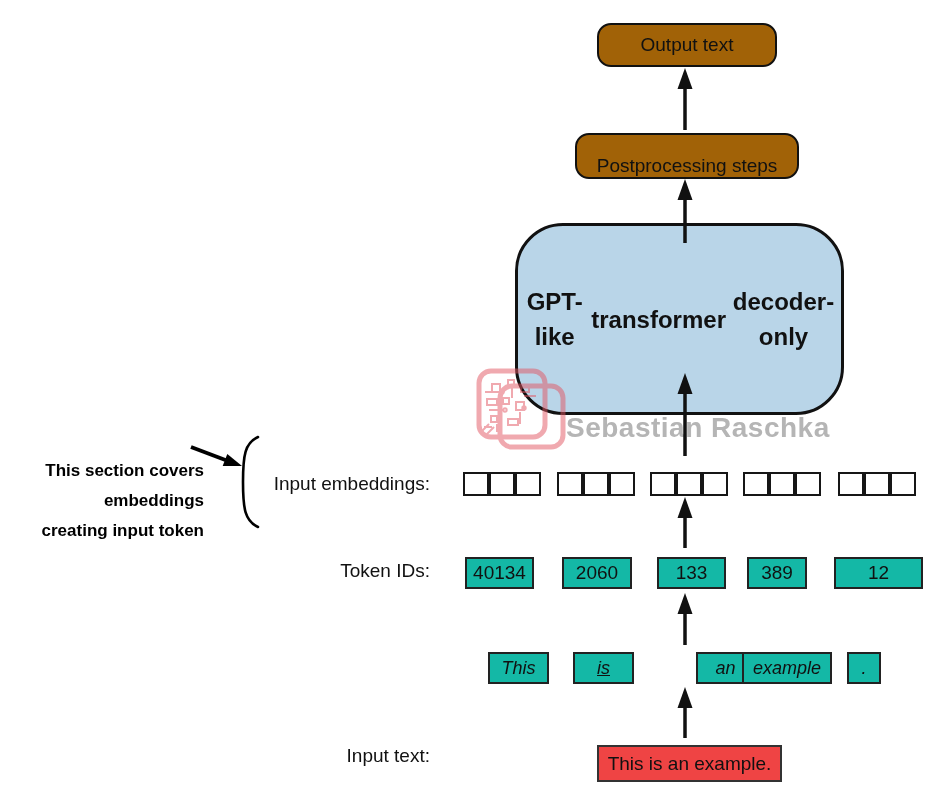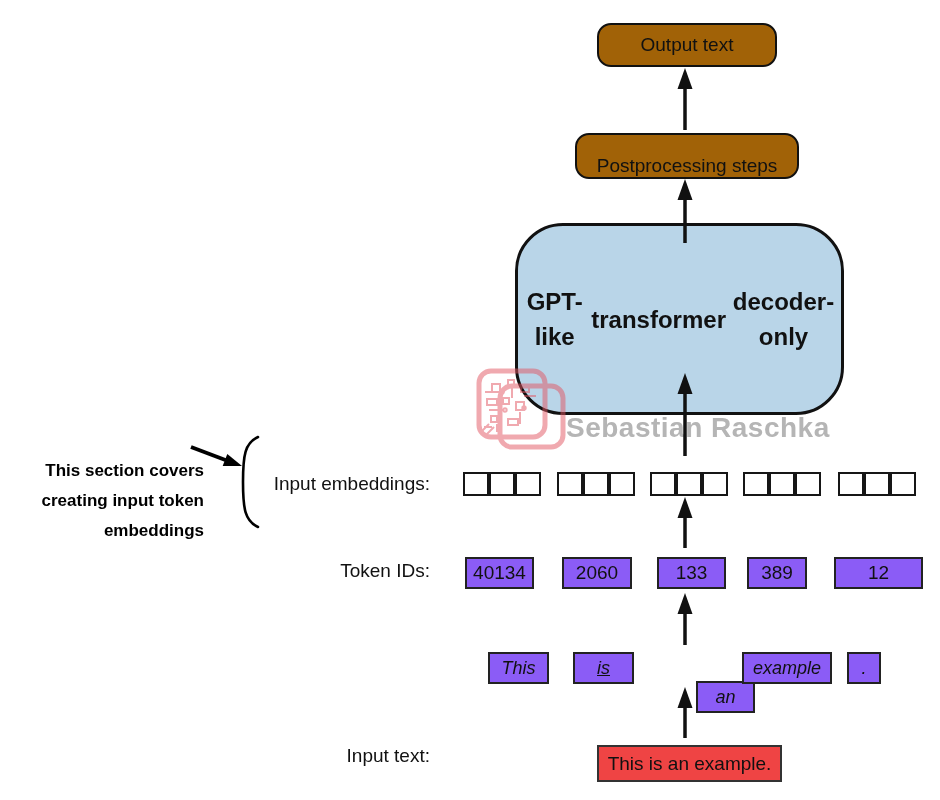--- a/index.html
+++ b/index.html
@@ -18,21 +18,21 @@
     background:#b9d5e8;border:3px solid #111;border-radius:48px;
     display:flex;flex-direction:row;align-items:center;justify-content:center;
     font-size:24px;font-weight:bold;line-height:35px;z-index:1;text-align:center;
   }
   .row-label{
     position:absolute;left:160px;width:270px;text-align:right;
     font-size:19px;color:#111;z-index:3;
   }
   
   .valbox{
-    position:absolute;border:2px solid #222;background:#8b5cf6;height:28px;
+    position:absolute;border:2px solid #222;background:#14b8a6;height:28px;
     display:flex;align-items:center;justify-content:center;font-size:19px;z-index:3;
   }
   .tokbox{font-style:italic;font-size:18px;}
   
   .embed-group{position:absolute;top:472px;display:flex;z-index:3;}
   .embed-cell{
     width:26px;height:24px;border:2px solid #161616;background:#fff;box-sizing:border-box;
   }
   #annotation{
     position:absolute;left:2px;top:426px;width:202px;text-align:right;
@@ -95,22 +95,22 @@
   <div class="flowbox" style="left:597px;top:23px;width:176px;height:40px;">
     <span>Output text</span>
   </div>
 
   <div class="flowbox" style="left:575px;top:133px;width:220px;height:42px;align-items:flex-end;">
     <span>Postprocessing steps</span>
   </div>
 
   <div id="annotation">
     <div>This section covers</div>
+    <div>embeddings</div>
     <div>creating input token</div>
-    <div>embeddings</div>
   </div>
 
   <div class="row-label" style="top:473px;">Input embeddings:</div>
   <div class="row-label" style="top:560px;">Token IDs:</div>
   <div class="row-label" style="top:745px;">Input text:</div>
 
   <div class="embed-group" style="left:463px;">
     <div class="embed-cell"></div>
     <div class="embed-cell"></div>
     <div class="embed-cell"></div>
@@ -137,21 +137,21 @@
   </div>
 
   <div class="valbox" style="left:465px;top:557px;width:65px;">40134</div>
   <div class="valbox" style="left:562px;top:557px;width:66px;">2060</div>
   <div class="valbox" style="left:657px;top:557px;width:65px;">133</div>
   <div class="valbox" style="left:747px;top:557px;width:56px;">389</div>
   <div class="valbox" style="left:834px;top:557px;width:85px;">12</div>
 
   <div class="valbox tokbox" style="left:488px;top:652px;width:57px;">This</div>
   <div class="valbox tokbox" style="left:573px;top:652px;width:57px;text-decoration:underline;">is</div>
-  <div class="valbox tokbox" style="left:696px;top:652px;width:55px;margin-top:29px;">an</div>
+  <div class="valbox tokbox" style="left:696px;top:652px;width:55px;">an</div>
   <div class="valbox tokbox" style="left:742px;top:652px;width:86px;">example</div>
   <div class="valbox tokbox" style="left:847px;top:652px;width:30px;">.</div>
 
   <div id="input-box">
     <span>This is an example.</span>
   </div>
 
   <svg id="overlay" width="940" height="800" viewBox="0 0 940 800">
     <g stroke="#111" stroke-width="3.5" fill="#111">
 

